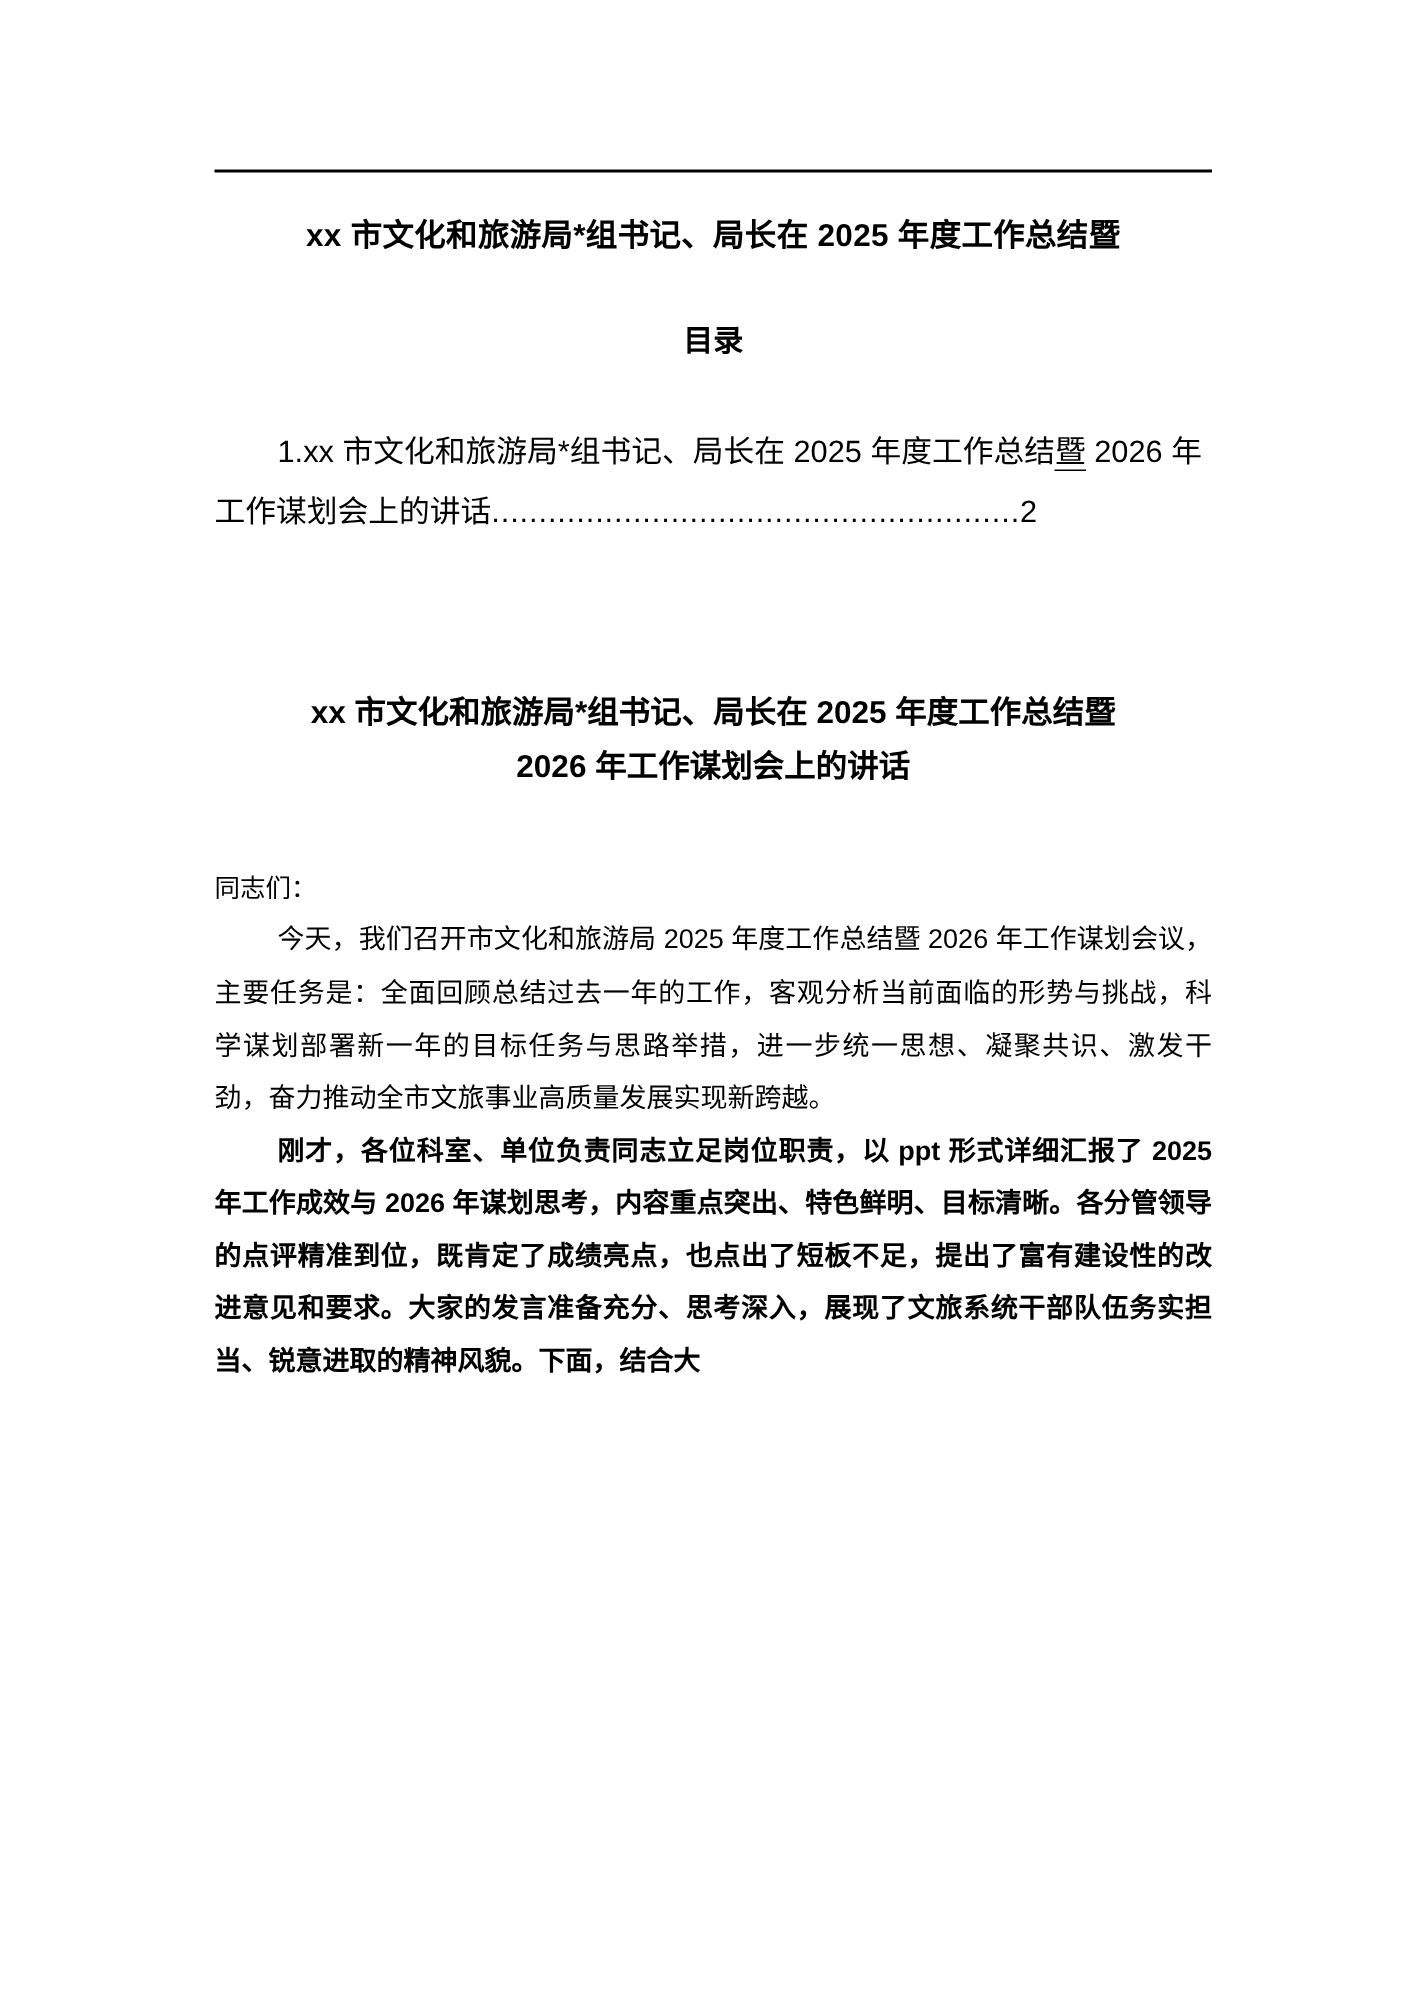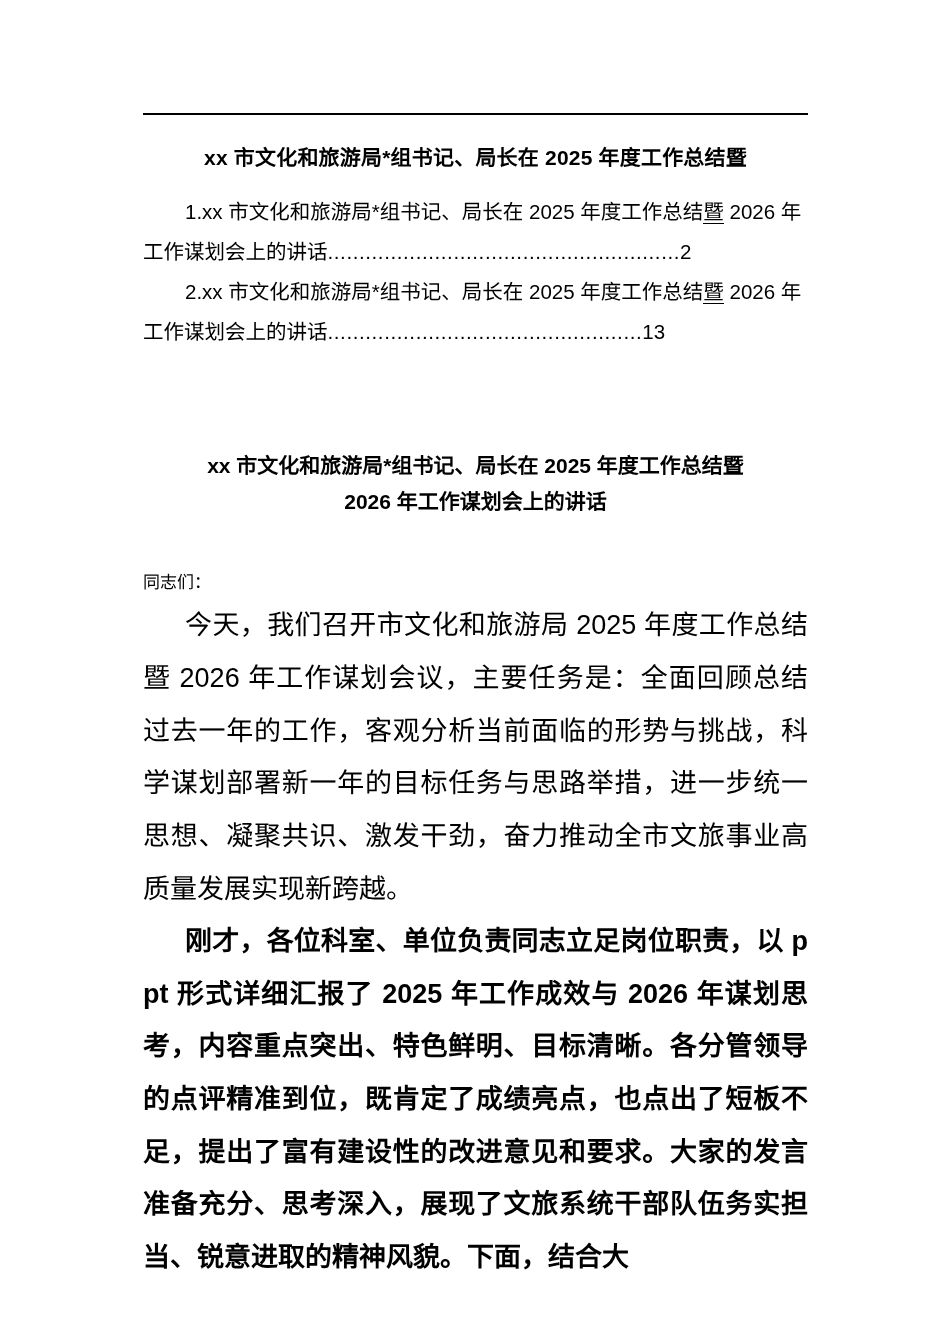--- a/index.html
+++ b/index.html
@@ -58,21 +58,21 @@
   .toc-heading {
     font-size: 20px;
     font-weight: bold;
     text-align: center;
     margin: 36px 0 0 0;
     line-height: 1.6;
   }
 
   
   .toc-list {
-    margin: 16px 0 0 0;
+    margin: 38px 0 0 0;
     padding: 0;
     list-style: none;
   }
   .toc-entry {
     font-size: 20.5px;
     line-height: 1.95;
     text-indent: 42px;
     margin: 0;
     position: relative;
     word-break: break-all;
@@ -95,21 +95,21 @@
   }
 
   
   .salutation {
     font-size: 17px;
     line-height: 1.95;
     margin: 46px 0 0 0;
     text-indent: 0;
   }
   .body-para {
-    font-size: 27px;
+    font-size: 18px;
     line-height: 1.95;
     margin: 0;
     text-indent: 42px;
     text-align: justify;
     text-justify: inter-ideograph;
     word-break: break-all;
   }
   .body-para + .body-para {
     margin-top: 0;
     font-weight: bold;
@@ -121,27 +121,25 @@
 <div class="page">
 
   <div class="header-rule"></div>
 
   <div class="content">
 
     <div class="doc-title">
       <div>xx 市文化和旅游局*组书记、局长在 2025 年度工作总结暨</div>
     </div>
 
+    <div class="toc-heading">目录</div>
 
     <ul class="toc-list">
       <li class="toc-entry">
         <span>1.</span><span>xx 市文化和旅游局*组书记、局长在 2025 年度工作总结</span><span class="lead-underline">暨</span><span> 2026 年工作谋划会上的讲话</span><span class="toc-dots">........................................................</span><span>2</span>
-      </li>
-      <li class="toc-entry">
-        <span>2.</span><span>xx 市文化和旅游局*组书记、局长在 2025 年度工作总结</span><span class="lead-underline">暨</span><span> 2026 年工作谋划会上的讲话</span><span class="toc-dots">..................................................</span><span>13</span>
       </li>
     </ul>
 
     <div class="section-title">
       <div>xx 市文化和旅游局*组书记、局长在 2025 年度工作总结暨</div>
       <div>2026 年工作谋划会上的讲话</div>
     </div>
 
     <p class="salutation">同志们：</p>
 

